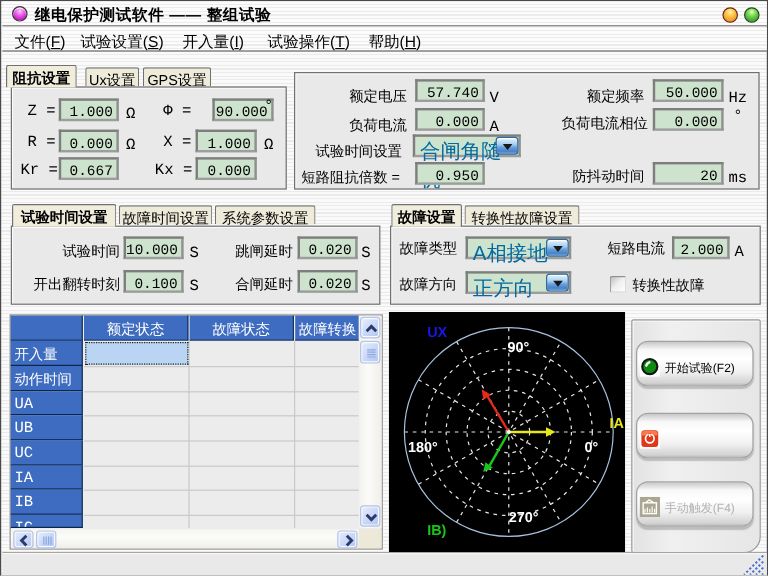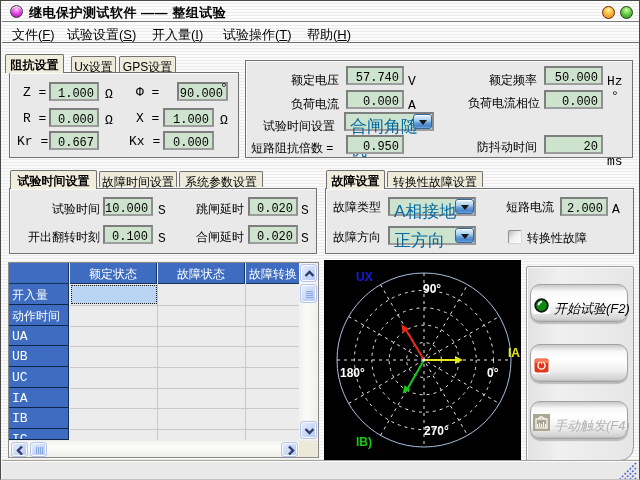--- a/index.html
+++ b/index.html
@@ -49,21 +49,21 @@
 .sbtrack{position:absolute;background:#f3f3ef;}
 .sbtn{position:absolute;border-radius:3px;border:1px solid #b6c4e8;
   background:linear-gradient(135deg,#e8eefc 0%,#cbd9f7 50%,#b4c6ef 100%);
   box-shadow:inset 0 0 0 1px #f6f9ff;}
 .sbtn svg{position:absolute;left:0;top:0;}
 
 .bigbtn{position:absolute;left:3px;width:98px;height:38px;border-radius:10px;
   border:1px solid #a2a2a2;
   background:linear-gradient(180deg,#c8c8c8 0%,#f8f8f8 18%,#ffffff 40%,#f0f0f0 70%,#d2d2d2 95%,#b8b8b8 100%);
   box-shadow:0 2px 1px rgba(130,130,130,.45);
-  font-size:13px;color:#000;font-style:italic;}
+  font-size:10px;color:#000;}
 .bigbtn .btxt{position:absolute;left:23px;top:15px;white-space:nowrap;letter-spacing:0px;}
 .bicon{position:absolute;left:2px;top:12px;width:17px;height:17px;}
 </style></head>
 <body>
 <div id="win">
 <div class="abs" id="titlebar"></div>
 <div class="abs" id="titletxt">继电保护测试软件 —— 整组试验</div>
 <div class="abs gcirc" style="left:9px;top:4px;background:radial-gradient(circle at 50% 30%,#ffc6ff 0%,#e858e8 40%,#c020c0 75%,#901890 100%);border:1px solid #383838;box-shadow:inset 0 1px 1px #fff;"></div>
 <div class="abs gcirc" style="left:601px;top:5px;background:radial-gradient(circle at 50% 28%,#fff6d8 0%,#ffd860 22%,#f8a830 60%,#e88818 100%);border:1px solid #6a2210;"></div>
 <div class="abs gcirc" style="left:619px;top:5px;background:radial-gradient(circle at 50% 28%,#eaffda 0%,#98e868 22%,#50b838 60%,#389020 100%);border:1px solid #20401c;"></div>
@@ -108,21 +108,21 @@
 <span class="unit abs" style="left:407px;top:97px;">A</span>
 <span class="lab" style="left:467px;top:94px;">负荷电流相位</span>
 <div class="fld" style="left:543px;top:89px;width:59px;">0.000</div>
 <span class="unit abs" style="left:610px;top:88px;">°</span>
 <span class="lab" style="left:262px;top:117px;">试验时间设置</span>
 <div class="combo" style="left:343px;top:111px;width:90px;">合闸角随机<span class="cbtn"></span></div>
 <span class="lab" style="left:250px;top:139px;">短路阻抗倍数 =</span>
 <div class="fld" style="left:345px;top:134px;width:58px;">0.950</div>
 <span class="lab" style="left:476px;top:138px;">防抖动时间</span>
 <div class="fld" style="left:543px;top:134px;width:59px;">20</div>
-<span class="unit abs" style="left:606px;top:140px;margin-top:13px;">ms</span>
+<span class="unit abs" style="left:606px;top:140px;">ms</span>
 
 <div class="tab act" style="left:9px;top:169px;width:87px;">试验时间设置</div>
 <div class="tab" style="left:98px;top:170px;width:78px;height:16px;">故障时间设置</div>
 <div class="tab" style="left:178px;top:170px;width:84px;height:16px;">系统参数设置</div>
 <div class="panel" style="left:8px;top:187px;width:308px;height:66px;"></div>
 <span class="lab" style="left:51px;top:200px;">试验时间</span>
 <div class="fld" style="left:102px;top:196px;width:50px;">10.000</div>
 <span class="unit abs" style="left:157px;top:202px;">S</span>
 <span class="lab" style="left:195px;top:200px;">跳闸延时</span>
 <div class="fld" style="left:247px;top:196px;width:50px;">0.020</div>

